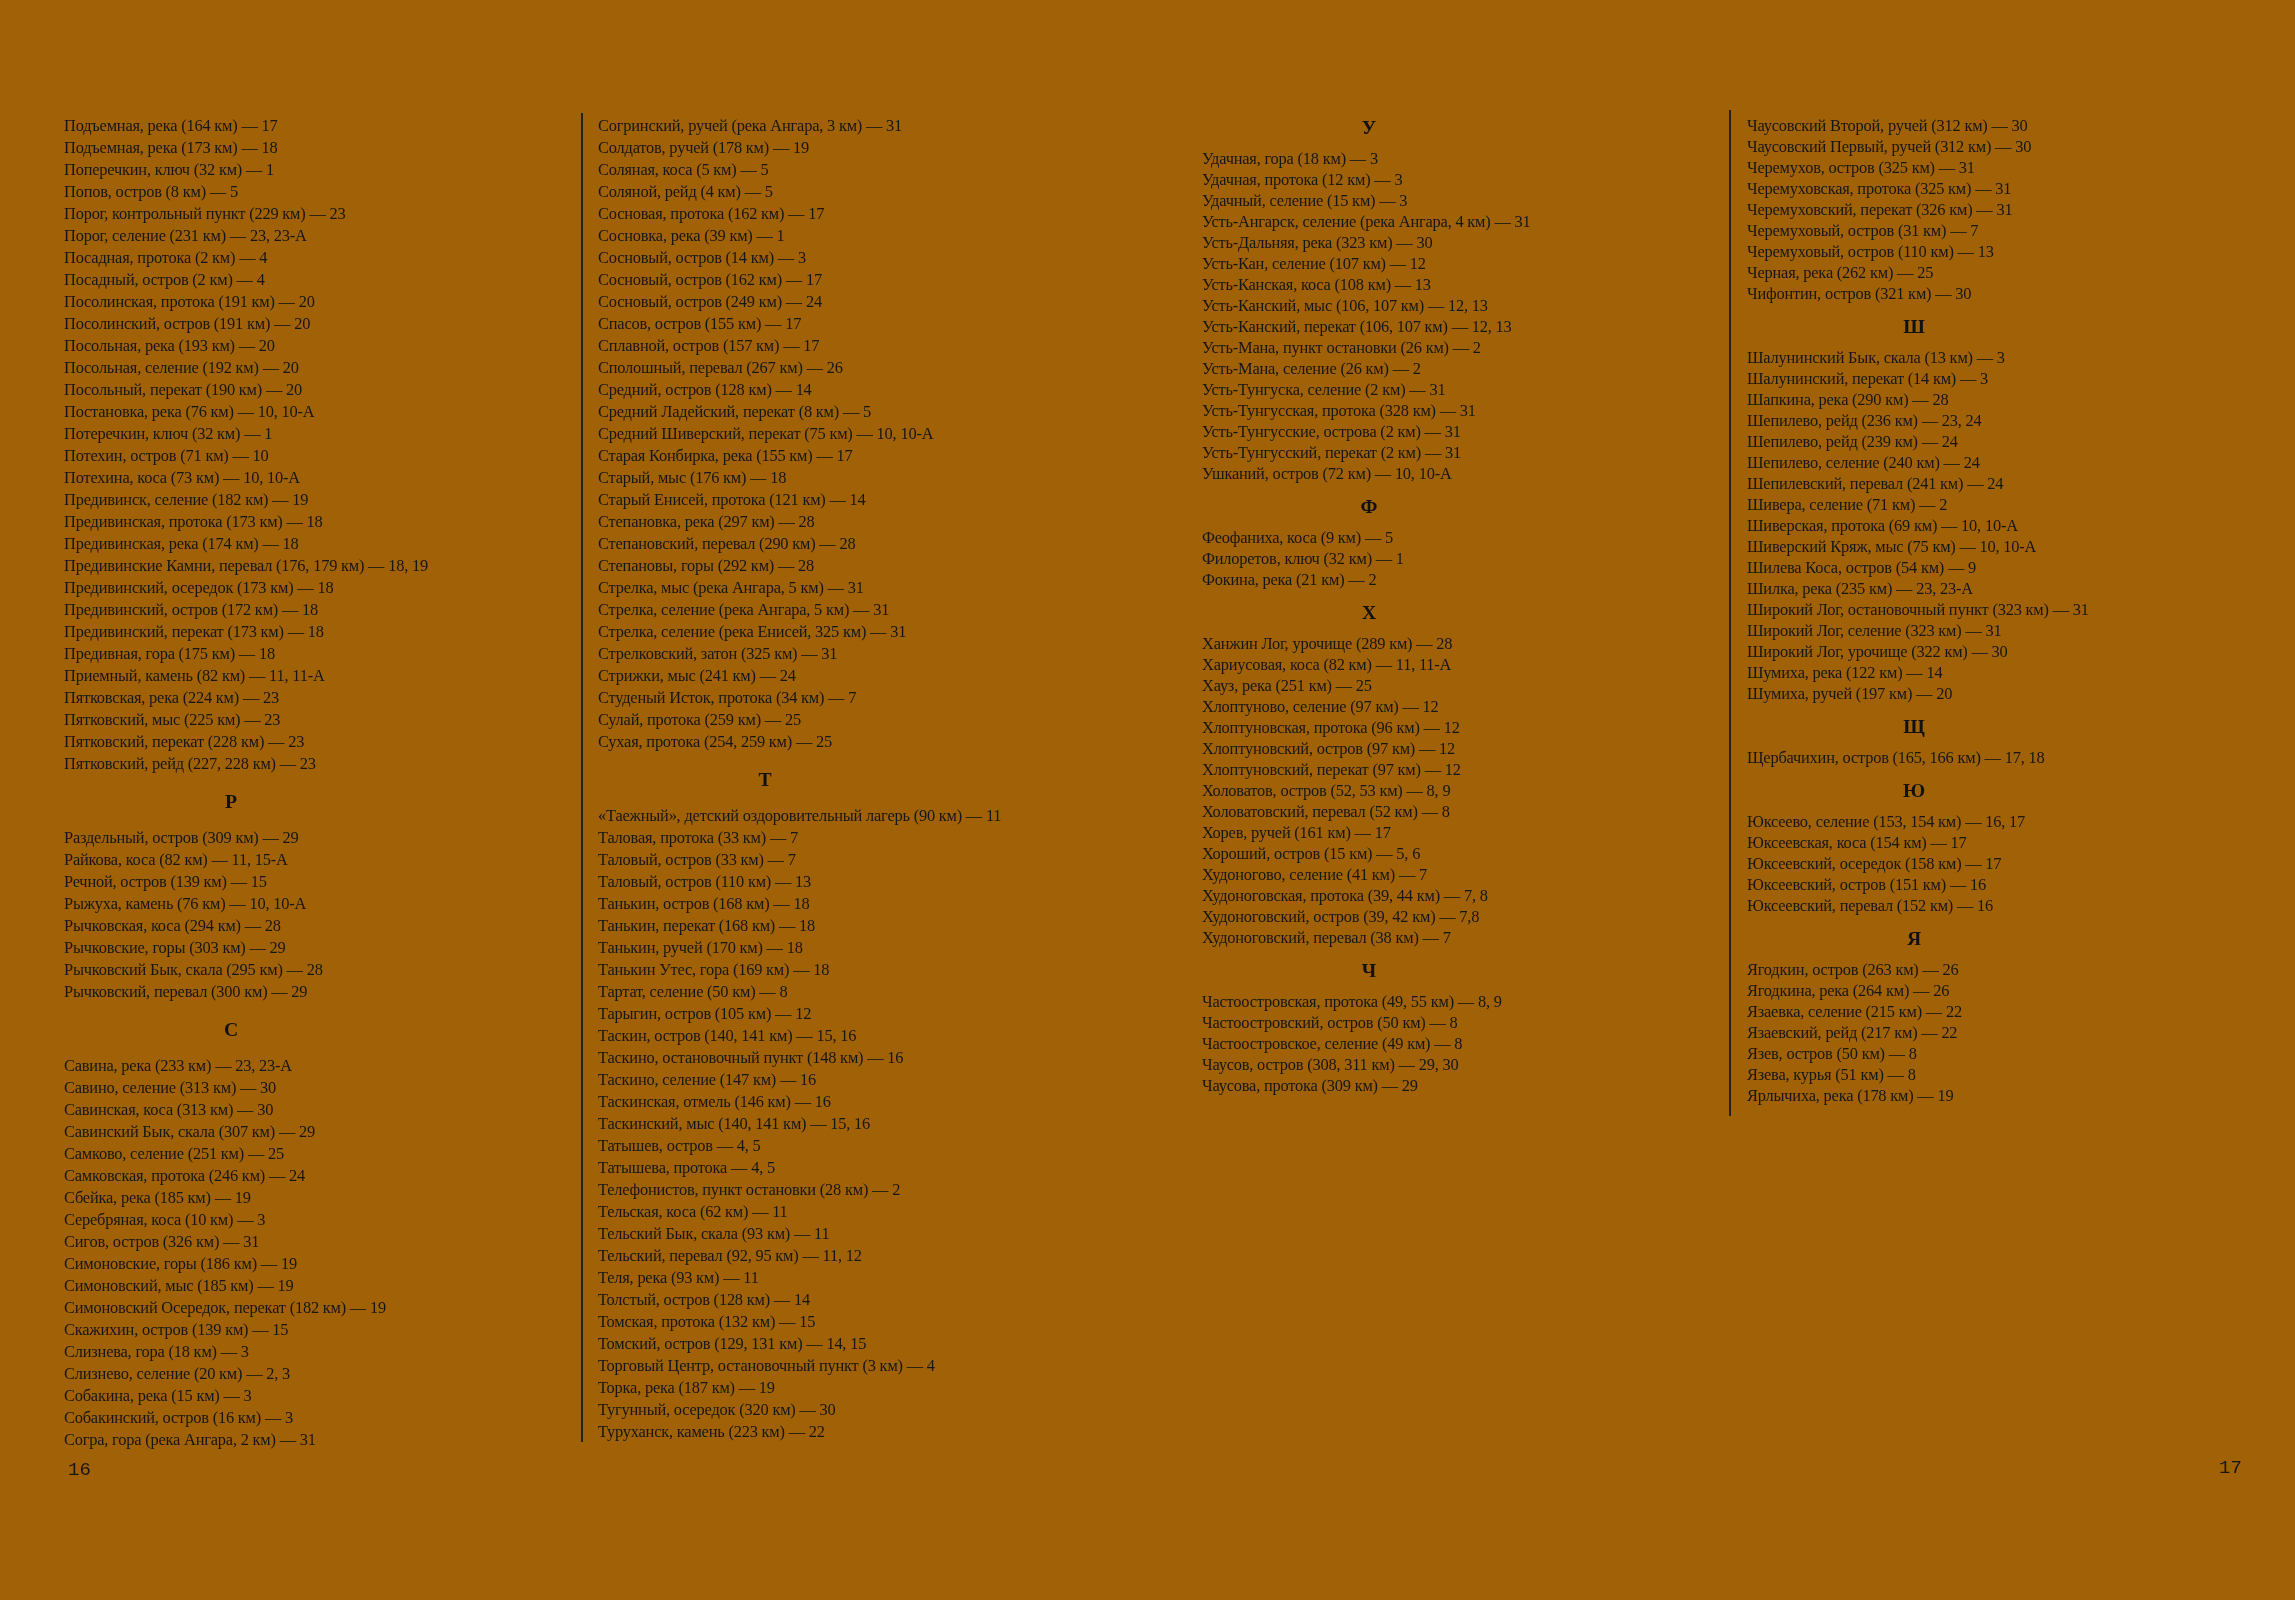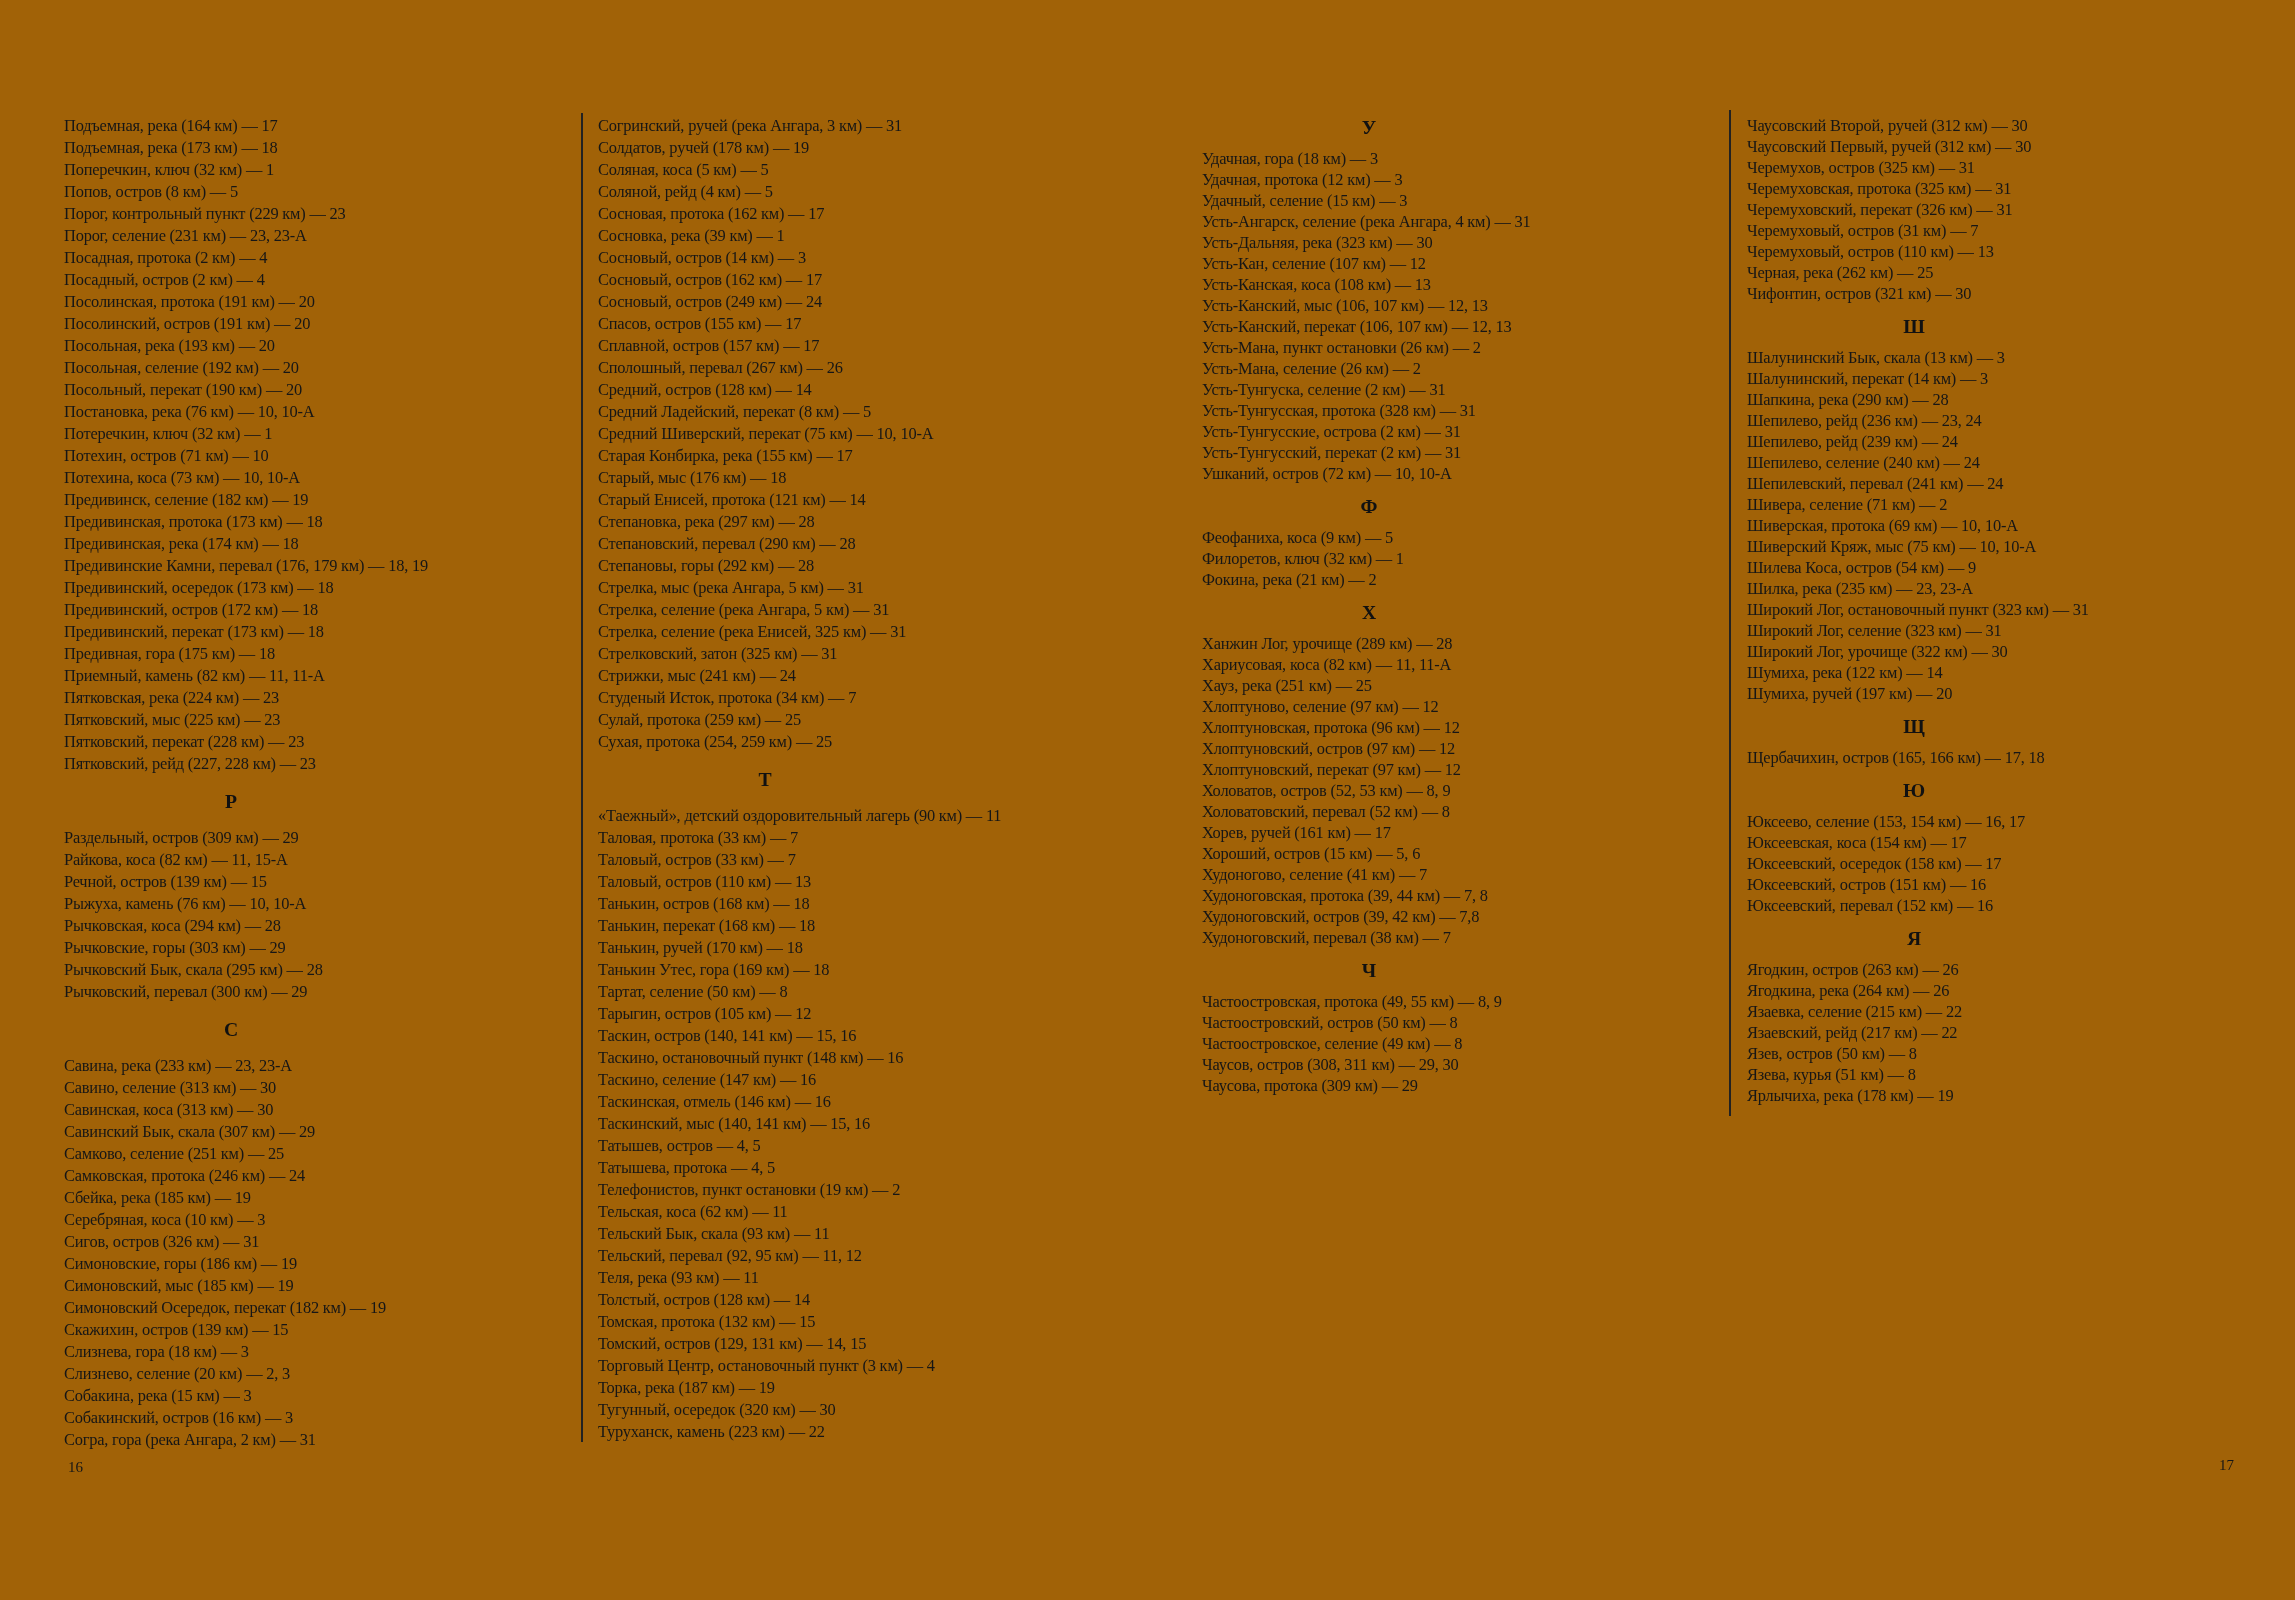--- a/index.html
+++ b/index.html
@@ -37,22 +37,23 @@
   }
   .pageL .hdr { margin-top: 15px; margin-bottom: 15px; }
   .pageR .hdr { margin-top: 10.5px; margin-bottom: 10.5px; }
   .vrule {
     position: absolute;
     width: 2px;
     background: #222;
   }
   .pagenum {
     position: absolute;
-    font-size: 15px;
+    font-size: 19px;
     color: #161616;
+    font-family: Liberation Mono, monospace;
   }
 </style>
 </head>
 <body>
 
 <div class="spread">
 
   <div class="column pageL" id="col-0" style="left:64px; top:115px; width:525px;">
       <div class="entry">Подъемная, река (164 км) — 17</div>
       <div class="entry">Подъемная, река (173 км) — 18</div>
@@ -155,21 +156,21 @@
       <div class="entry">Танькин Утес, гора (169 км) — 18</div>
       <div class="entry">Тартат, селение (50 км) — 8</div>
       <div class="entry">Тарыгин, остров (105 км) — 12</div>
       <div class="entry">Таскин, остров (140, 141 км) — 15, 16</div>
       <div class="entry">Таскино, остановочный пункт (148 км) — 16</div>
       <div class="entry">Таскино, селение (147 км) — 16</div>
       <div class="entry">Таскинская, отмель (146 км) — 16</div>
       <div class="entry">Таскинский, мыс (140, 141 км) — 15, 16</div>
       <div class="entry">Татышев, остров — 4, 5</div>
       <div class="entry">Татышева, протока — 4, 5</div>
-      <div class="entry">Телефонистов, пункт остановки (19 км) — 2</div>
+      <div class="entry">Телефонистов, пункт остановки (28 км) — 2</div>
       <div class="entry">Тельская, коса (62 км) — 11</div>
       <div class="entry">Тельский Бык, скала (93 км) — 11</div>
       <div class="entry">Тельский, перевал (92, 95 км) — 11, 12</div>
       <div class="entry">Теля, река (93 км) — 11</div>
       <div class="entry">Толстый, остров (128 км) — 14</div>
       <div class="entry">Томская, протока (132 км) — 15</div>
       <div class="entry">Томский, остров (129, 131 км) — 14, 15</div>
       <div class="entry">Торговый Центр, остановочный пункт (3 км) — 4</div>
       <div class="entry">Торка, река (187 км) — 19</div>
       <div class="entry">Тугунный, осередок (320 км) — 30</div>

